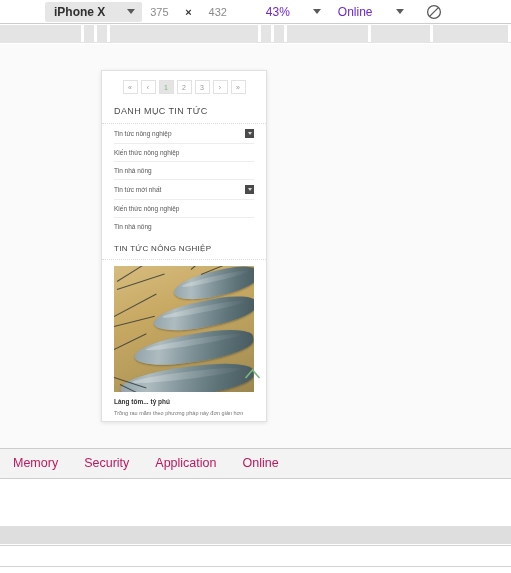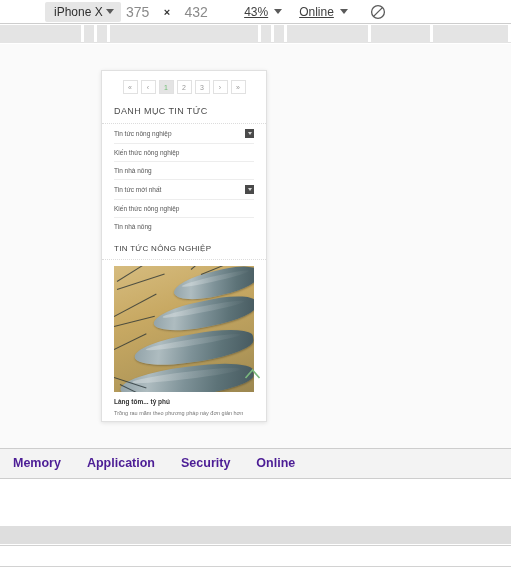--- a/index.html
+++ b/index.html
@@ -17,38 +17,38 @@
     background: #ffffff;
     display: flex; align-items: center;
     border-bottom: 1px solid #cdcdcd;
     font-size: 12px; color: #333;
   }
   .dev-select {
     margin-left: 45px;
     background: #e6e6e6;
     border-radius: 2px;
     padding: 3px 7px 3px 9px;
-    display: flex; align-items: center; gap: 3px;
-    color: #303030; font-size: 12px;
+    display: flex; align-items: center; gap: 22px;
+    color: #303030; font-size: 12px; font-weight: bold;
   }
   .caret {
     width: 0; height: 0;
     border-left: 4px solid transparent;
     border-right: 4px solid transparent;
     border-top: 5px solid #5a5a5a;
     display: inline-block;
   }
   .dim-field {
-    color: #8a8a8a; font-size: 14px;
+    color: #8a8a8a; font-size: 11px;
     text-align: center; min-width: 34px;
   }
   .dim-x { color: #333; font-weight: bold; font-size: 11px; margin: 0 9px; }
   .zoom-select, .net-select {
-    display: flex; align-items: center; gap: 6px;
-    color: #404040; font-size: 12px; text-decoration: underline;
+    display: flex; align-items: center; gap: 23px;
+    color: #6d28d9; font-size: 12px;
   }
   .zoom-select { margin-left: 31px; }
   .net-select { margin-left: 17px; text-align: right; }
   .rotate-icon { margin-left: 22px; display: flex; align-items: center; }
 
   
   .skeleton-strip {
     position: absolute; left: 0; top: 25px; width: 511px; height: 18px;
     background: #ffffff;
     display: flex;
@@ -159,24 +159,23 @@
 
   
   .devtools-tabs {
     position: absolute; left: 0; top: 448px; width: 511px; height: 31px;
     background: #f3f3f3;
     border-top: 1px solid #cdcdcd;
     border-bottom: 1px solid #cdcdcd;
     display: flex; align-items: center;
   }
   .dt-tab {
-    font-size: 12.5px; color: #4c1d95;
+    font-size: 12.5px; color: #be185d;
     padding: 0 13px;
     line-height: 31px;
-    font-weight: bold;
   }
 
   
   .pane-blank  { position: absolute; left:0; width:511px; background:#ffffff; }
   .pane-grey   { position: absolute; left:0; width:511px; background:#dedede; }
   .pane-line   { position: absolute; left:0; width:511px; height:1px; background:#d2d2d2; }
 </style>
 </head>
 <body>
 
@@ -285,22 +284,22 @@
         <svg width="17" height="13" viewBox="0 0 17 13">
           <polyline points="1.5,11 8.5,3 15.5,11" fill="none" stroke="#7ab87e" stroke-width="1.6"></polyline>
         </svg>
       </div>
 
     </div>
   </div>
 
   <div class="devtools-tabs" id="dttabs">
       <div class="dt-tab">Memory</div>
+      <div class="dt-tab">Security</div>
       <div class="dt-tab">Application</div>
-      <div class="dt-tab">Security</div>
       <div class="dt-tab">Online</div>
     </div>
 
   <div class="pane-blank" style="top:480px;height:46px;"></div>
   <div class="pane-grey" style="top:526px;height:18px;"></div>
   <div class="pane-line" style="top:545px;"></div>
   <div class="pane-blank" style="top:546px;height:20px;"></div>
   <div class="pane-line" style="top:566px;"></div>
 
 </div>

